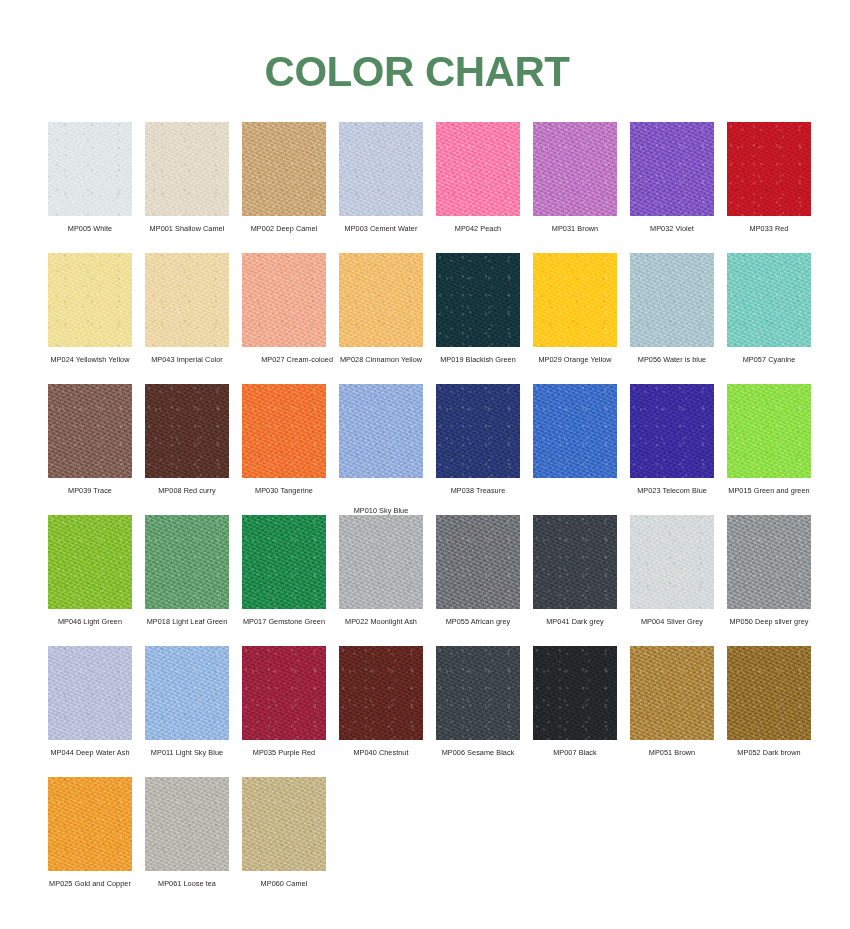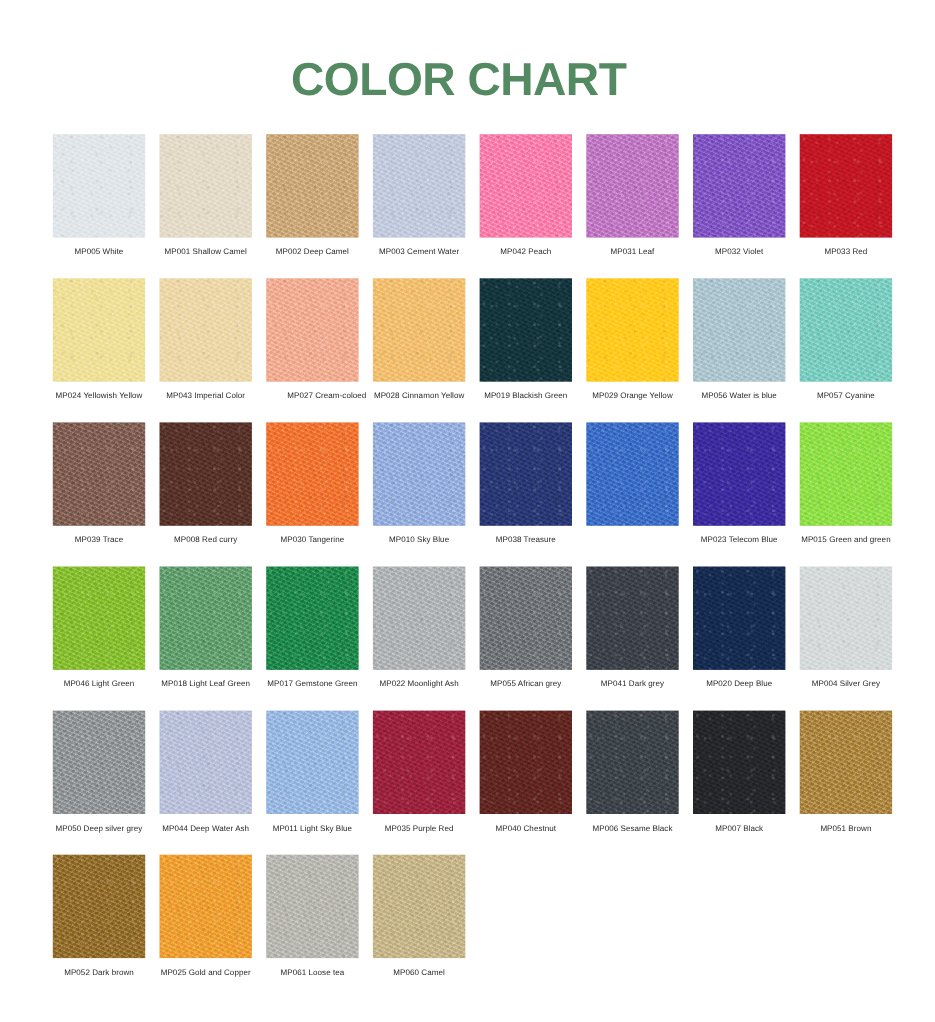--- a/index.html
+++ b/index.html
@@ -147,21 +147,21 @@
           <div class="tex"></div>
           <div class="tex2"></div>
         </div>
         <div class="swatch-label" style="color: rgb(35, 31, 32);">MP042 Peach</div>
       </div>
       <div class="swatch-cell">
         <div class="swatch-chip" style="background: rgb(189, 115, 192);">
           <div class="tex"></div>
           <div class="tex2"></div>
         </div>
-        <div class="swatch-label" style="color: rgb(35, 31, 32);">MP031 Leaf</div>
+        <div class="swatch-label" style="color: rgb(35, 31, 32);">MP031 Brown</div>
       </div>
       <div class="swatch-cell">
         <div class="swatch-chip" style="background: rgb(123, 82, 192);">
           <div class="tex"></div>
           <div class="tex2"></div>
         </div>
         <div class="swatch-label" style="color: rgb(35, 31, 32);">MP032  Violet</div>
       </div>
       <div class="swatch-cell">
         <div class="swatch-chip" style="background: rgb(191, 22, 34);">
@@ -245,21 +245,21 @@
           <div class="tex"></div>
           <div class="tex2"></div>
         </div>
         <div class="swatch-label" style="color: rgb(35, 31, 32);">MP030  Tangerine</div>
       </div>
       <div class="swatch-cell">
         <div class="swatch-chip" style="background: rgb(145, 171, 220);">
           <div class="tex"></div>
           <div class="tex2"></div>
         </div>
-        <div class="swatch-label" style="color: rgb(35, 31, 32);">MP010 Sky Blue</div>
+        <div class="swatch-label" style="color: rgb(35, 31, 32); margin-top: 20px;">MP010 Sky Blue</div>
       </div>
       <div class="swatch-cell">
         <div class="swatch-chip" style="background: rgb(40, 54, 111);">
           <div class="tex"></div>
           <div class="tex2"></div>
         </div>
         <div class="swatch-label" style="color: rgb(35, 31, 32);">MP038  Treasure</div>
       </div>
       <div class="swatch-cell">
         <div class="swatch-chip" style="background: rgb(58, 105, 196);">
@@ -316,27 +316,20 @@
           <div class="tex2"></div>
         </div>
         <div class="swatch-label" style="color: rgb(35, 31, 32);">MP055  African grey</div>
       </div>
       <div class="swatch-cell">
         <div class="swatch-chip" style="background: rgb(58, 63, 71);">
           <div class="tex"></div>
           <div class="tex2"></div>
         </div>
         <div class="swatch-label" style="color: rgb(35, 31, 32);">MP041 Dark grey</div>
-      </div>
-      <div class="swatch-cell">
-        <div class="swatch-chip" style="background: rgb(21, 42, 77);">
-          <div class="tex"></div>
-          <div class="tex2"></div>
-        </div>
-        <div class="swatch-label" style="color: rgb(35, 31, 32);">MP020 Deep Blue</div>
       </div>
       <div class="swatch-cell">
         <div class="swatch-chip" style="background: rgb(211, 216, 217);">
           <div class="tex"></div>
           <div class="tex2"></div>
         </div>
         <div class="swatch-label" style="color: rgb(35, 31, 32);">MP004 Silver Grey</div>
       </div>
       <div class="swatch-cell">
         <div class="swatch-chip" style="background: rgb(141, 145, 147);">

